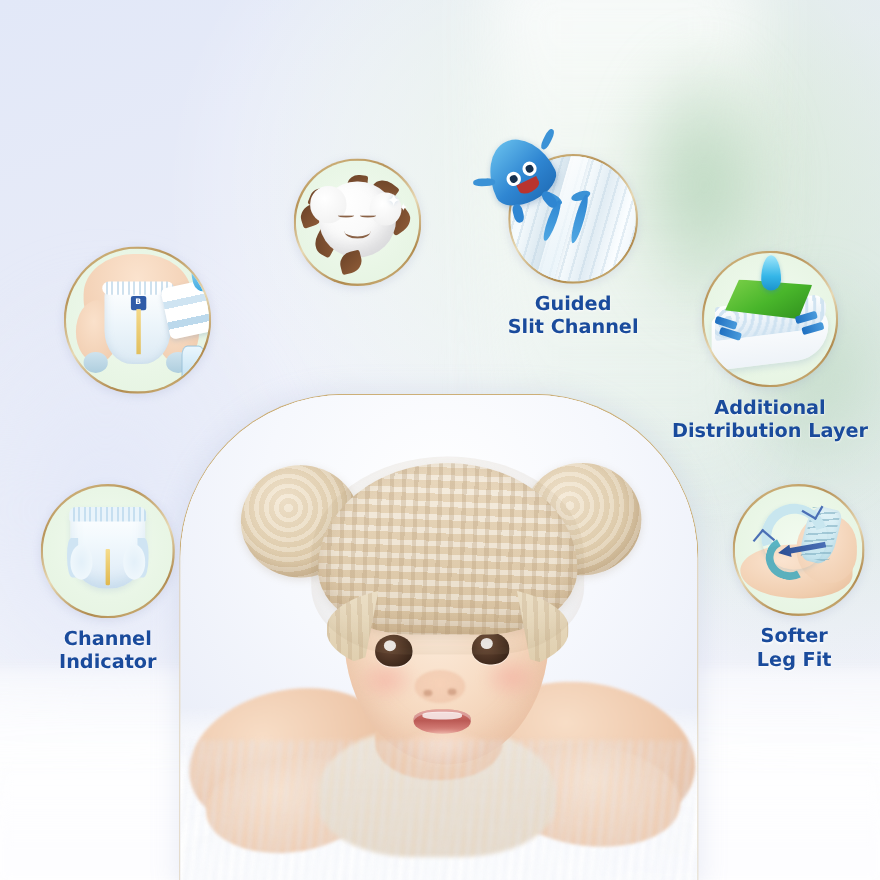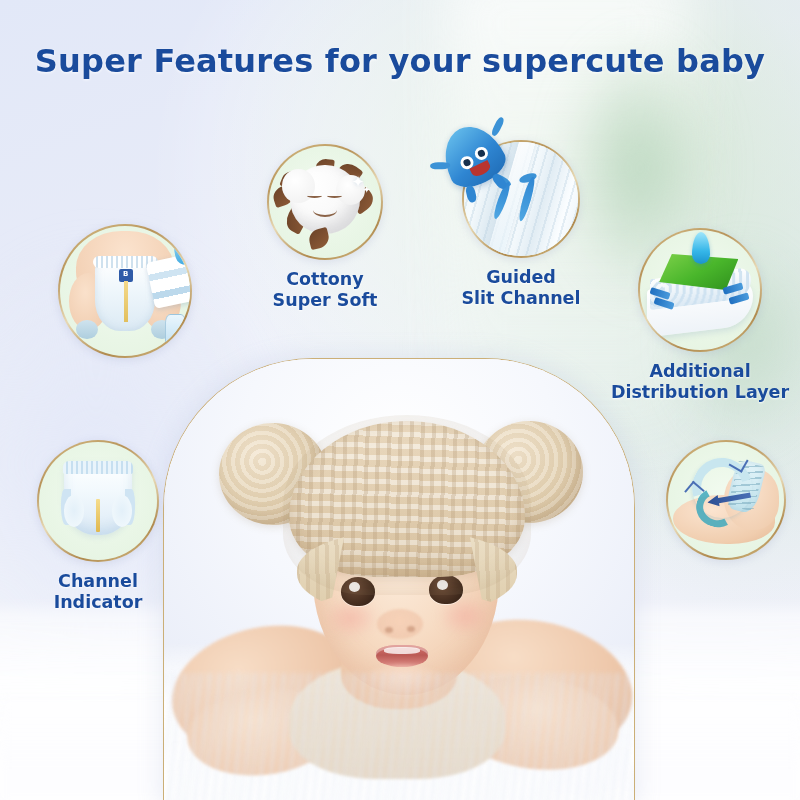--- a/index.html
+++ b/index.html
@@ -565,21 +565,20 @@
 <div id="stage">
 
   <div class="bg-base"></div>
   <div class="bg-window"></div>
   <div class="bg-plant"></div>
   <div class="bg-plant2"></div>
   <div class="bg-leftglow"></div>
   <div class="bg-rug"></div>
   <div class="bg-rug2"></div>
 
-  <div class="title">Super Features for your supercute baby</div>
 
   <div class="photo-frame">
     <div class="photo-inner">
       <div class="ph-bg"></div>
       <div class="ph-rug"></div>
       <div class="baby">
         <div class="shoulder-l"></div>
         <div class="shoulder-r"></div>
         <div class="arm-l"></div>
         <div class="arm-r"></div>
@@ -639,22 +638,20 @@
         <div class="ct-husk ct-h6"></div>
         <div class="ct-ball"></div>
         <div class="ct-husk ct-h7"></div>
         <div class="ct-eye ct-eye-l"></div>
         <div class="ct-eye ct-eye-r"></div>
         <div class="ct-smile"></div>
         <div class="ct-spark">✦</div>
         <div class="ct-spark2">✦</div>
       </div>
     </div>
-    <div class="label">Cottony
-Super Soft</div>
   </div>
 
   <div class="badge" id="b-adl">
     <div class="circle">
       <div class="art">
         <div class="adl-base"></div>
         <div class="adl-mid"></div>
         <div class="adl-green"></div>
         <div class="adl-arrow adl-a1"></div>
         <div class="adl-arrow adl-a2"></div>
@@ -717,15 +714,17 @@
         <div class="sl-hip"></div>
         <div class="sl-band"></div>
         <div class="sl-dash"></div>
         <div class="sl-cuff"></div>
         <div class="sl-cuff2"></div>
         <div class="sl-arrow"></div>
         <div class="sl-mini1"></div>
         <div class="sl-mini2"></div>
       </div>
     </div>
+    <div class="label">Softer
+Leg Fit</div>
   </div>
 
 </div>
 
 </body></html>

